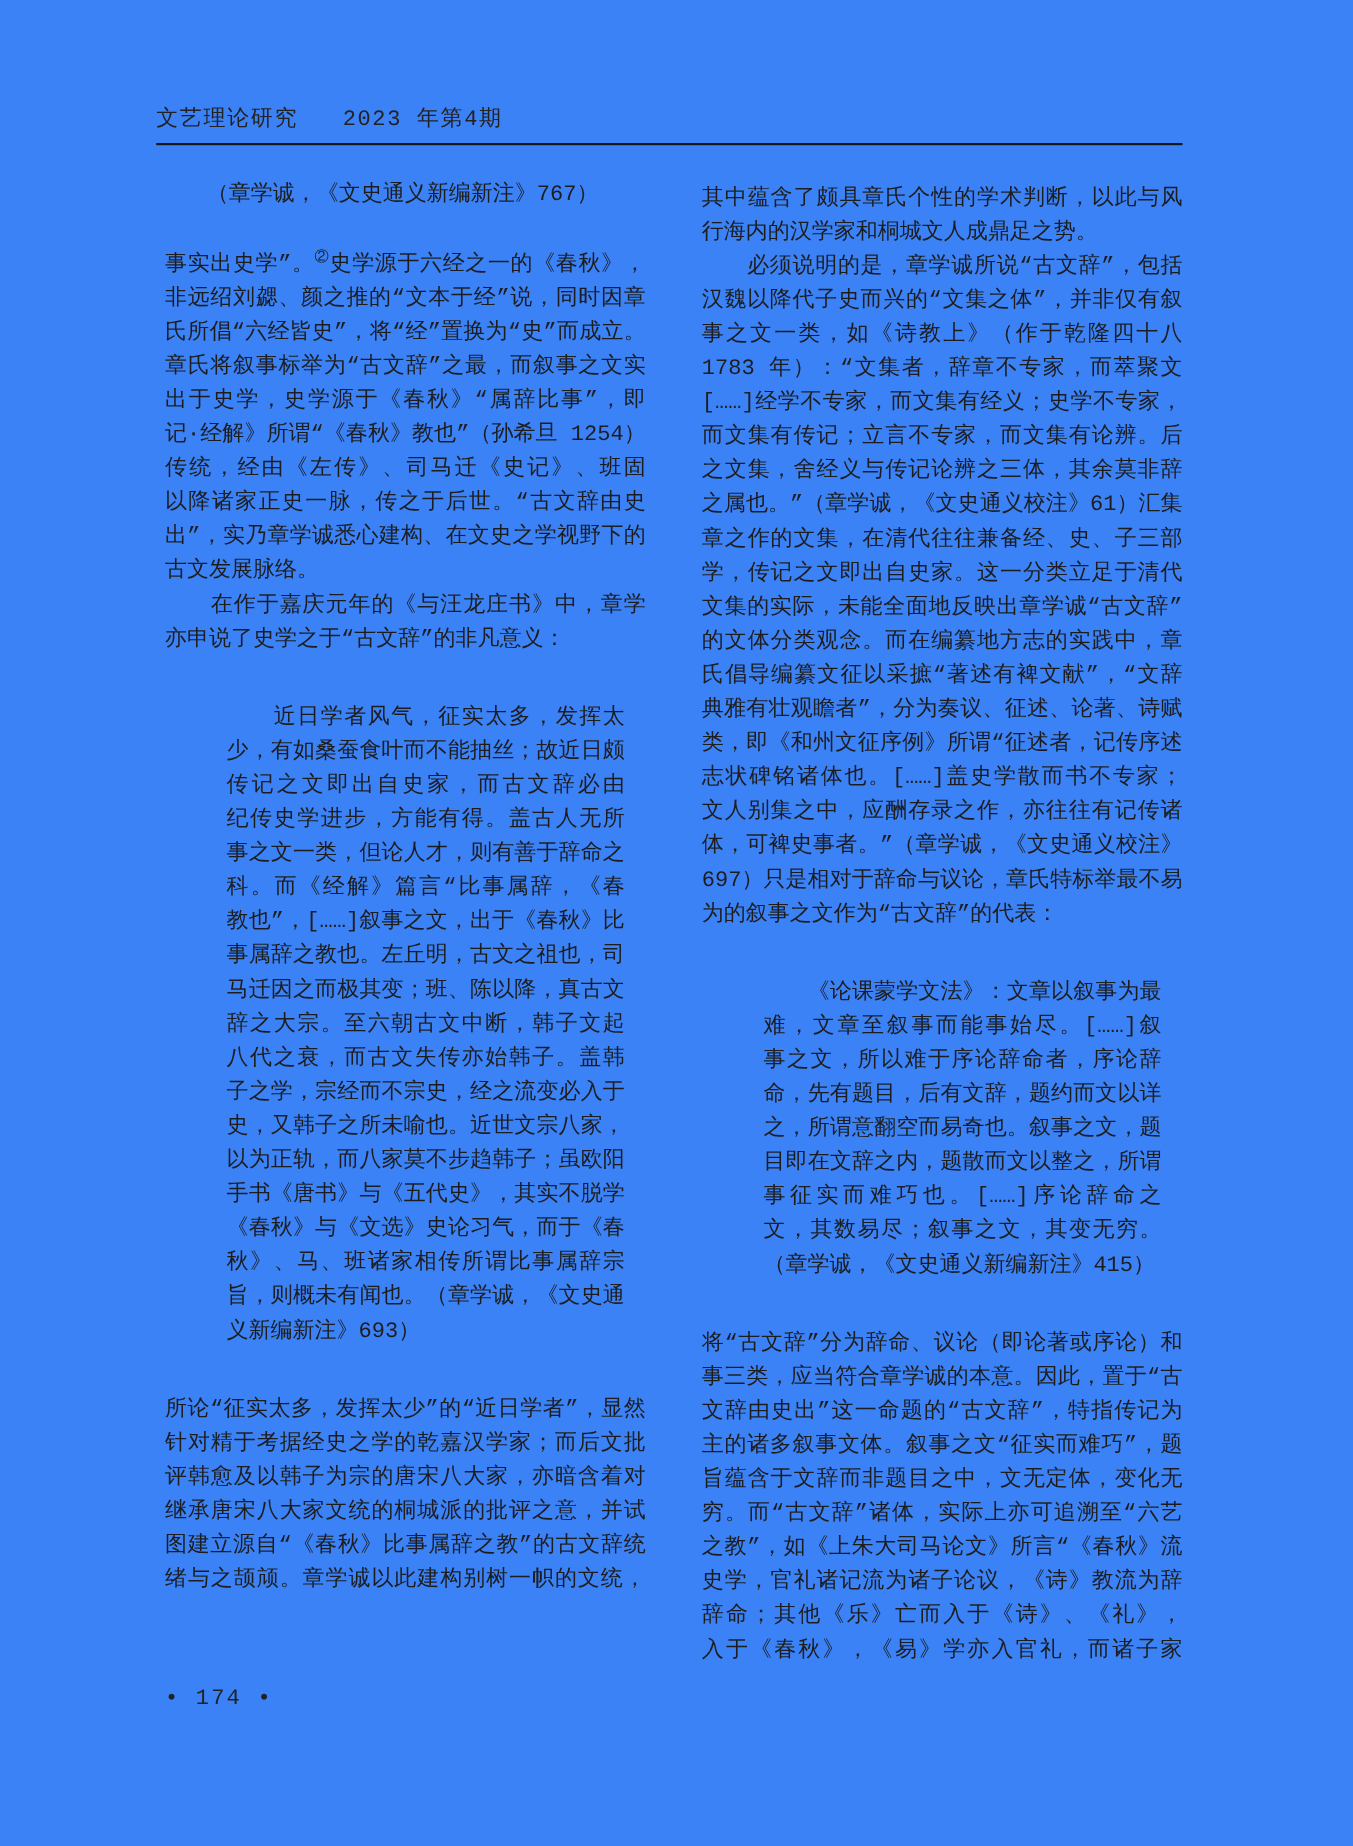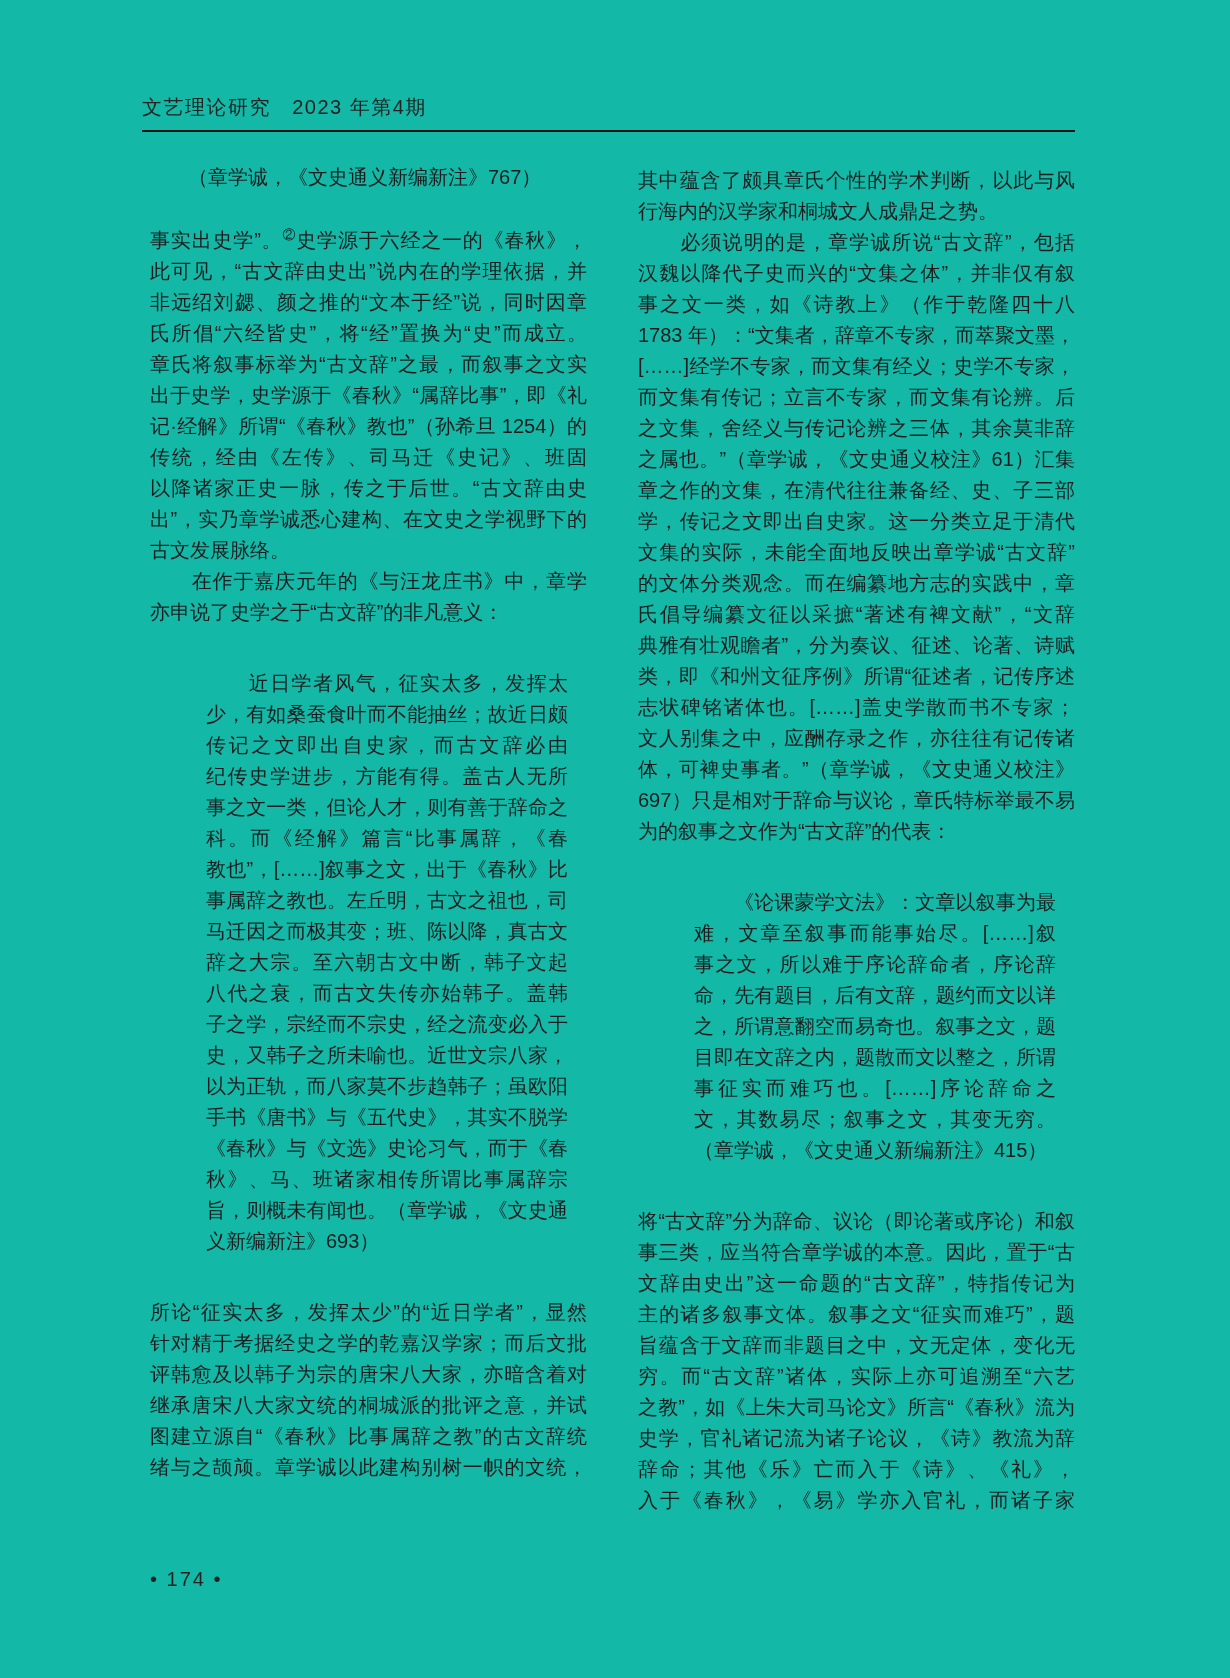--- a/index.html
+++ b/index.html
@@ -1,21 +1,21 @@
 <!DOCTYPE html>
 <html lang="zh"><head>
 <meta charset="utf-8">
 <style>
   html,body{margin:0;padding:0;background:#e8e8e8;}
   .page{
     position:relative;
     width:1230px;height:1678px;
     margin:0 auto;
-    background:#14b8a6;
-    font-family:Liberation Sans, sans-serif;
+    background:#3b82f6;
+    font-family:Liberation Mono, monospace;
     color:#1d1d1f;
     overflow:hidden;
   }
   .running-head{
     position:absolute;left:142px;top:94px;
     font-size:20px;letter-spacing:1.5px;color:#222;
     white-space:pre;
   }
   .header-rule{
     position:absolute;left:142px;top:130px;
@@ -34,36 +34,34 @@
   .ln{
     height:31px;overflow:hidden;white-space:normal;
   }
   .ln.j{text-align:justify;text-align-last:justify;text-justify:inter-character;}
   .ln.nj{text-align:left;text-align-last:left;}
   .ln sup{font-size:13px;line-height:0;vertical-align:super;}
   .page-number{
     position:absolute;left:150px;top:1533px;
     font-size:20px;letter-spacing:2px;color:#222;
     white-space:pre;
-    margin-top:35px;
   }
 </style>
 </head>
 <body>
 
 <div class="page">
   <div class="running-head">文艺理论研究   2023 年第4期</div>
   <div class="header-rule"></div>
   <div class="col col-left" id="col-left">
       <div class="blk cite">
         <div class="ln nj">（章学诚，《文史通义新编新注》767）</div>
       </div>
       <div class="blk para">
         <div class="ln j">事实出史学”。<sup>②</sup>史学源于六经之一的《春秋》，由</div>
-        <div class="ln j">此可见，“古文辞由史出”说内在的学理依据，并</div>
         <div class="ln j">非远绍刘勰、颜之推的“文本于经”说，同时因章</div>
         <div class="ln j">氏所倡“六经皆史”，将“经”置换为“史”而成立。</div>
         <div class="ln j">章氏将叙事标举为“古文辞”之最，而叙事之文实</div>
         <div class="ln j">出于史学，史学源于《春秋》“属辞比事”，即《礼</div>
         <div class="ln j">记·经解》所谓“《春秋》教也”（孙希旦 1254）的</div>
         <div class="ln j">传统，经由《左传》、司马迁《史记》、班固《汉书》</div>
         <div class="ln j">以降诸家正史一脉，传之于后世。“古文辞由史</div>
         <div class="ln j">出”，实乃章学诚悉心建构、在文史之学视野下的</div>
         <div class="ln nj">古文发展脉络。</div>
       </div>

